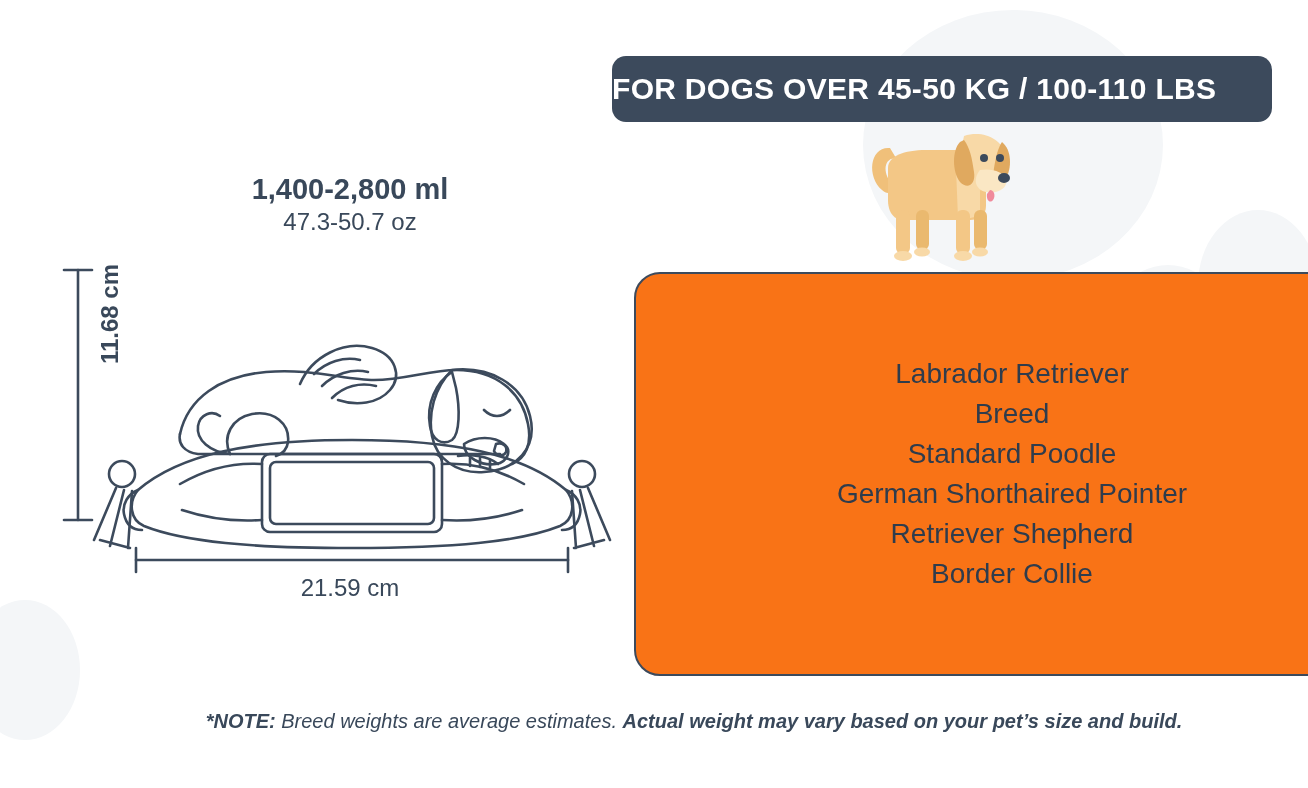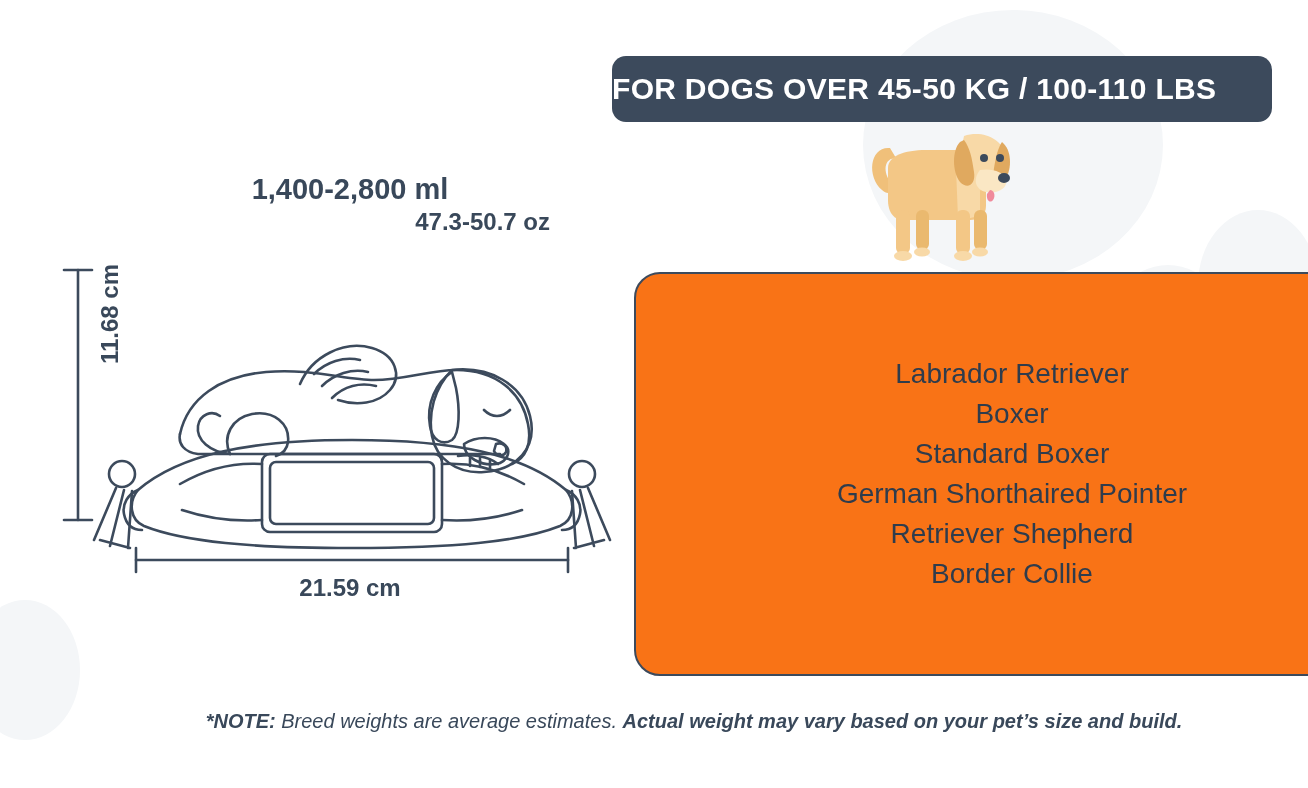--- a/index.html
+++ b/index.html
@@ -76,24 +76,23 @@
     text-align: center;
   }
   .volume-line-1 {
     font-size: 29px;
     font-weight: bold;
     color: #39485a;
     line-height: 1.2;
   }
   .volume-line-2 {
     font-size: 24px;
-    font-weight: bold;
+    font-weight: normal;
     color: #39485a;
     line-height: 1.25;
-    text-align: right;
   }
 
   
   .height-label {
     position: absolute;
     left: 10px;
     top: 300px;
     width: 200px;
     transform: rotate(-90deg);
     transform-origin: 50% 50%;
@@ -102,21 +101,21 @@
     font-weight: bold;
     color: #39485a;
   }
   .width-label {
     position: absolute;
     left: 150px;
     top: 574px;
     width: 400px;
     text-align: center;
     font-size: 24px;
-    font-weight: bold;
+    font-weight: normal;
     color: #39485a;
   }
 
   
   .pillow-drawing {
     position: absolute;
     left: 60px;
     top: 258px;
     width: 580px;
     height: 320px;
@@ -278,22 +277,22 @@
           <path d="M240 126 C252 98 284 82 312 90 C336 97 342 118 330 132 C318 146 296 148 278 142"></path>
           <path d="M254 116 C266 104 284 98 300 102"></path>
           <path d="M262 128 C274 116 292 110 308 114"></path>
           <path d="M272 140 C284 128 300 124 316 128"></path>
         </g>
       </svg>
     </div>
 
     <div class="breed-card">
       <div class="breed-item">Labrador Retriever</div>
-      <div class="breed-item">Boxer</div>
-      <div class="breed-item">Standard Boxer</div>
+      <div class="breed-item">Breed</div>
+      <div class="breed-item">Standard Poodle</div>
       <div class="breed-item">German Shorthaired Pointer</div>
       <div class="breed-item">Retriever Shepherd</div>
       <div class="breed-item">Border Collie</div>
     </div>
 
     <div class="note">
       <span class="note-label">*NOTE:</span><span class="note-regular"> Breed weights are average estimates. </span><span>Actual weight may vary based on your pet’s size and build.</span>
     </div>
 
   </div>

